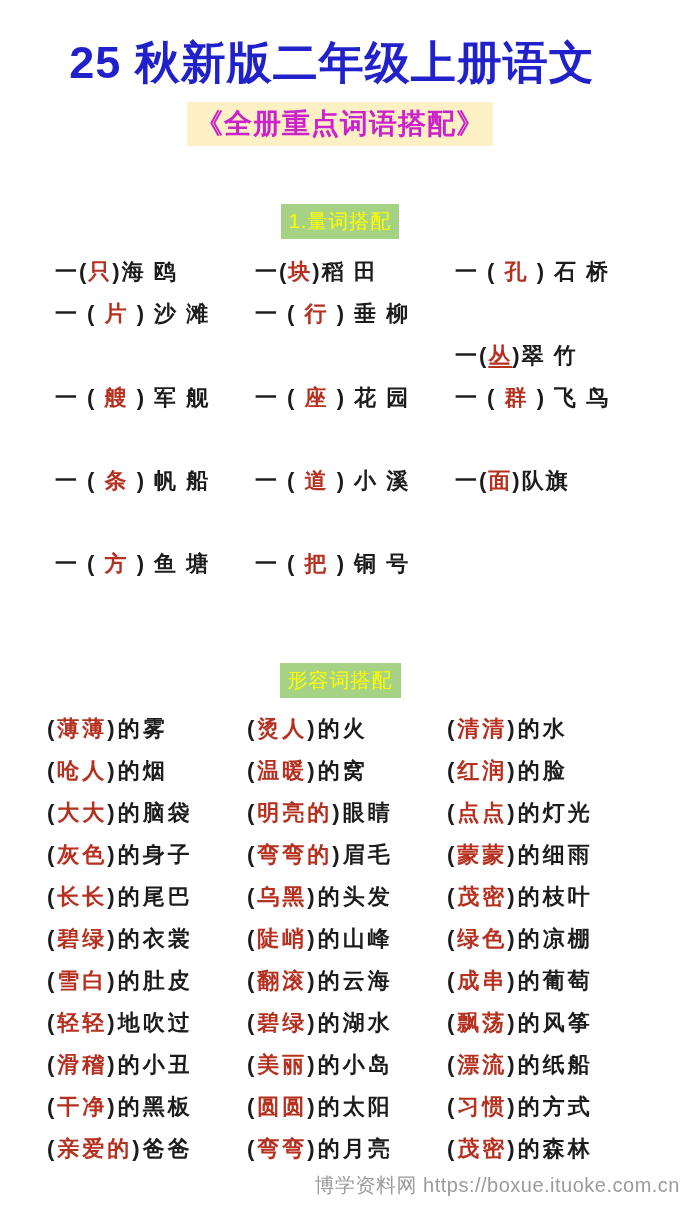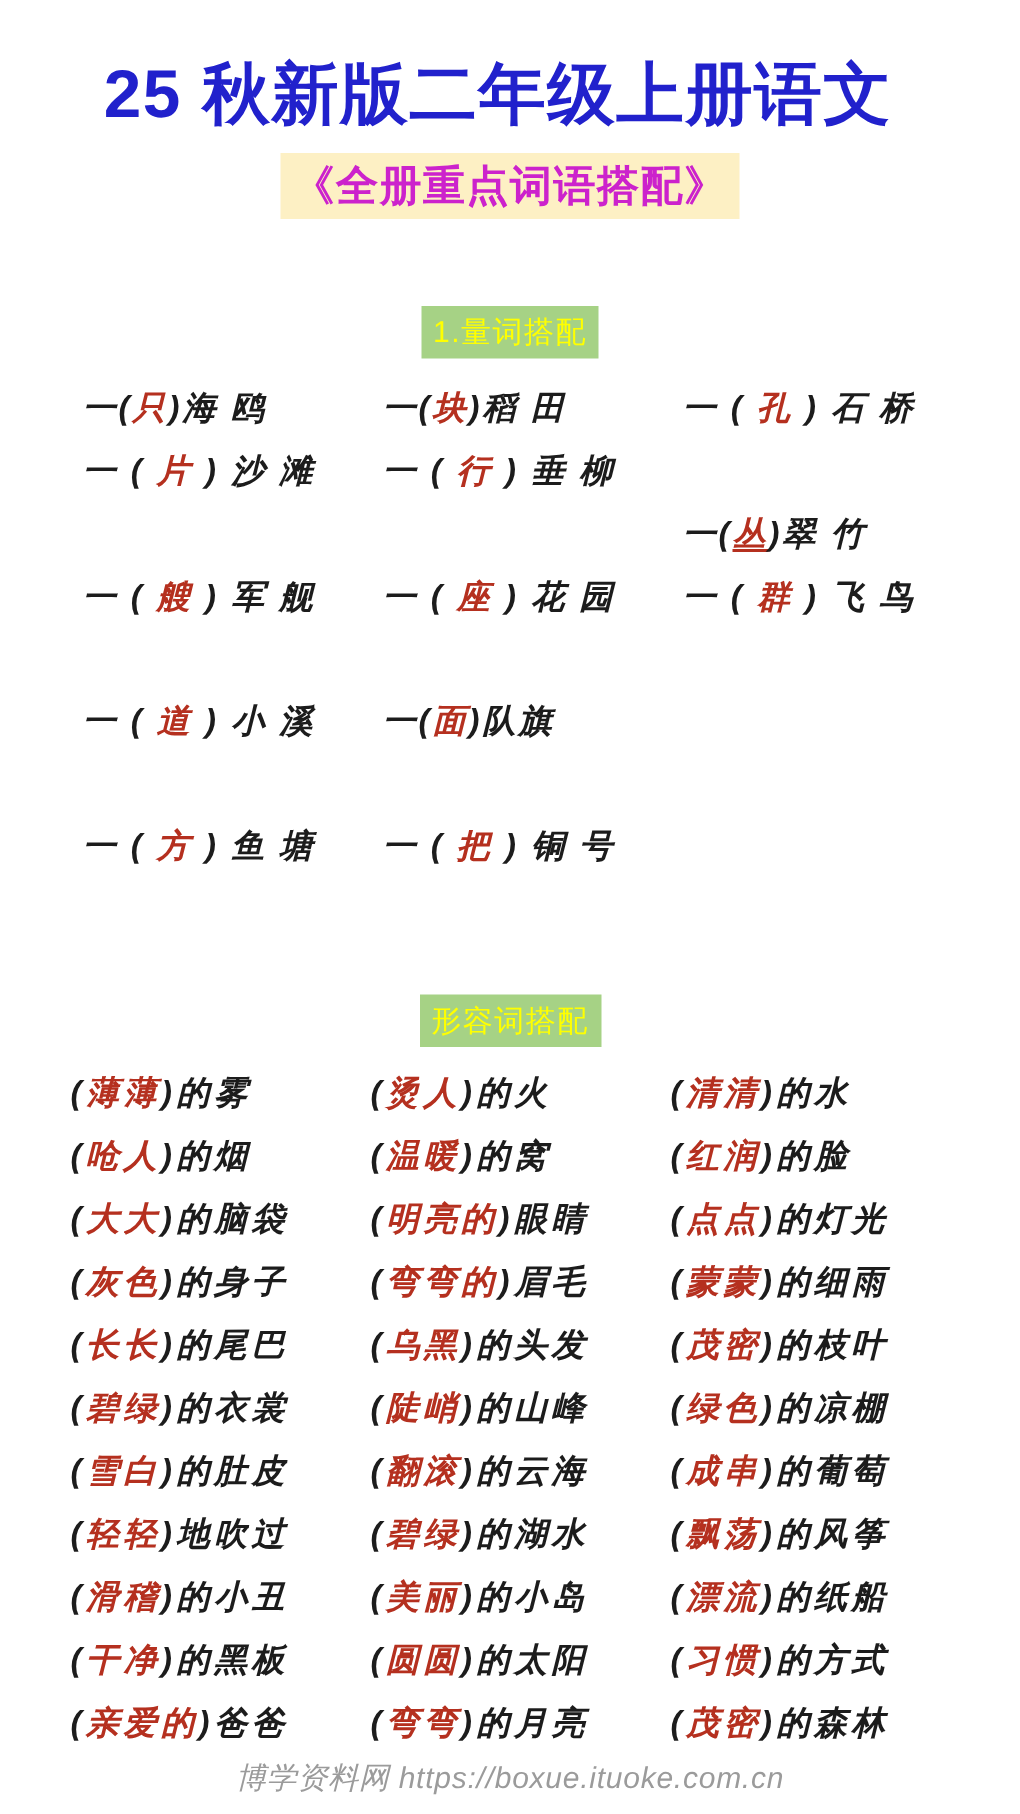--- a/index.html
+++ b/index.html
@@ -30,34 +30,34 @@
     padding:3px 8px;letter-spacing:1px;
   }
   .sec-head-wrap{text-align:center;}
   .sec-head-wrap.first{margin-top:58px;}
   .sec-head-wrap.second{margin-top:78px;}
   .sec-head{
     display:inline-block;background:var(--section-bg-green);
     color:var(--section-text-yellow);font-size:20px;font-weight:400;
     padding:4px 8px;letter-spacing:1px;
   }
-  .grid{display:grid;grid-template-columns:200px 200px 1fr;font-style:italic;}
+  .grid{display:grid;grid-template-columns:200px 200px 1fr;}
   .grid.quantifier{padding-left:55px;margin-top:12px;}
   .grid.adjective{padding-left:47px;margin-top:10px;}
   .cell{
     height:42px;line-height:42px;font-size:22px;font-weight:600;
     color:var(--body-text);white-space:pre;letter-spacing:2px;
   }
   .grid.adjective .cell{letter-spacing:3px;}
   .row-gap{grid-column:1/-1;height:41px;}
   .red{color:var(--accent-red);}
   .underline{text-decoration:underline;text-underline-offset:3px;}
   .footer{
-    margin-top:2px;text-align:center;color:var(--footer-gray);
-    font-size:20px;letter-spacing:0.5px;font-style:italic;
+    margin-top:2px;text-align:right;color:var(--footer-gray);
+    font-size:20px;letter-spacing:0.5px;
   }
 </style>
 </head>
 <body>
 
 <div class="page">
 
   <h1 class="title">25 秋新版二年级上册语文</h1>
 
   <div class="subtitle-wrap">
@@ -75,20 +75,21 @@
         <div class="cell"><span class="">一 ( </span><span class="red">片</span><span class=""> ) 沙 滩</span></div>
         <div class="cell"><span class="">一 ( </span><span class="red">行</span><span class=""> ) 垂 柳</span></div>
         <div class="cell"></div>
         <div class="cell"></div>
         <div class="cell"></div>
         <div class="cell"><span class="">一(</span><span class="red underline">丛</span><span class="">)翠 竹</span></div>
         <div class="cell"><span class="">一 ( </span><span class="red">艘</span><span class=""> ) 军 舰</span></div>
         <div class="cell"><span class="">一 ( </span><span class="red">座</span><span class=""> ) 花 园</span></div>
         <div class="cell"><span class="">一 ( </span><span class="red">群</span><span class=""> ) 飞 鸟</span></div>
         <div class="row-gap"></div>
+        <div class="cell"><span class="">一 ( </span><span class="red">条</span><span class=""> ) 帆 船</span></div>
         <div class="cell"><span class="">一 ( </span><span class="red">道</span><span class=""> ) 小 溪</span></div>
         <div class="cell"><span class="">一(</span><span class="red">面</span><span class="">)队旗</span></div>
         <div class="row-gap"></div>
         <div class="cell"><span class="">一 ( </span><span class="red">方</span><span class=""> ) 鱼 塘</span></div>
         <div class="cell"><span class="">一 ( </span><span class="red">把</span><span class=""> ) 铜 号</span></div>
         <div class="cell"></div>
       </div>
   </section>
 
   <section>

